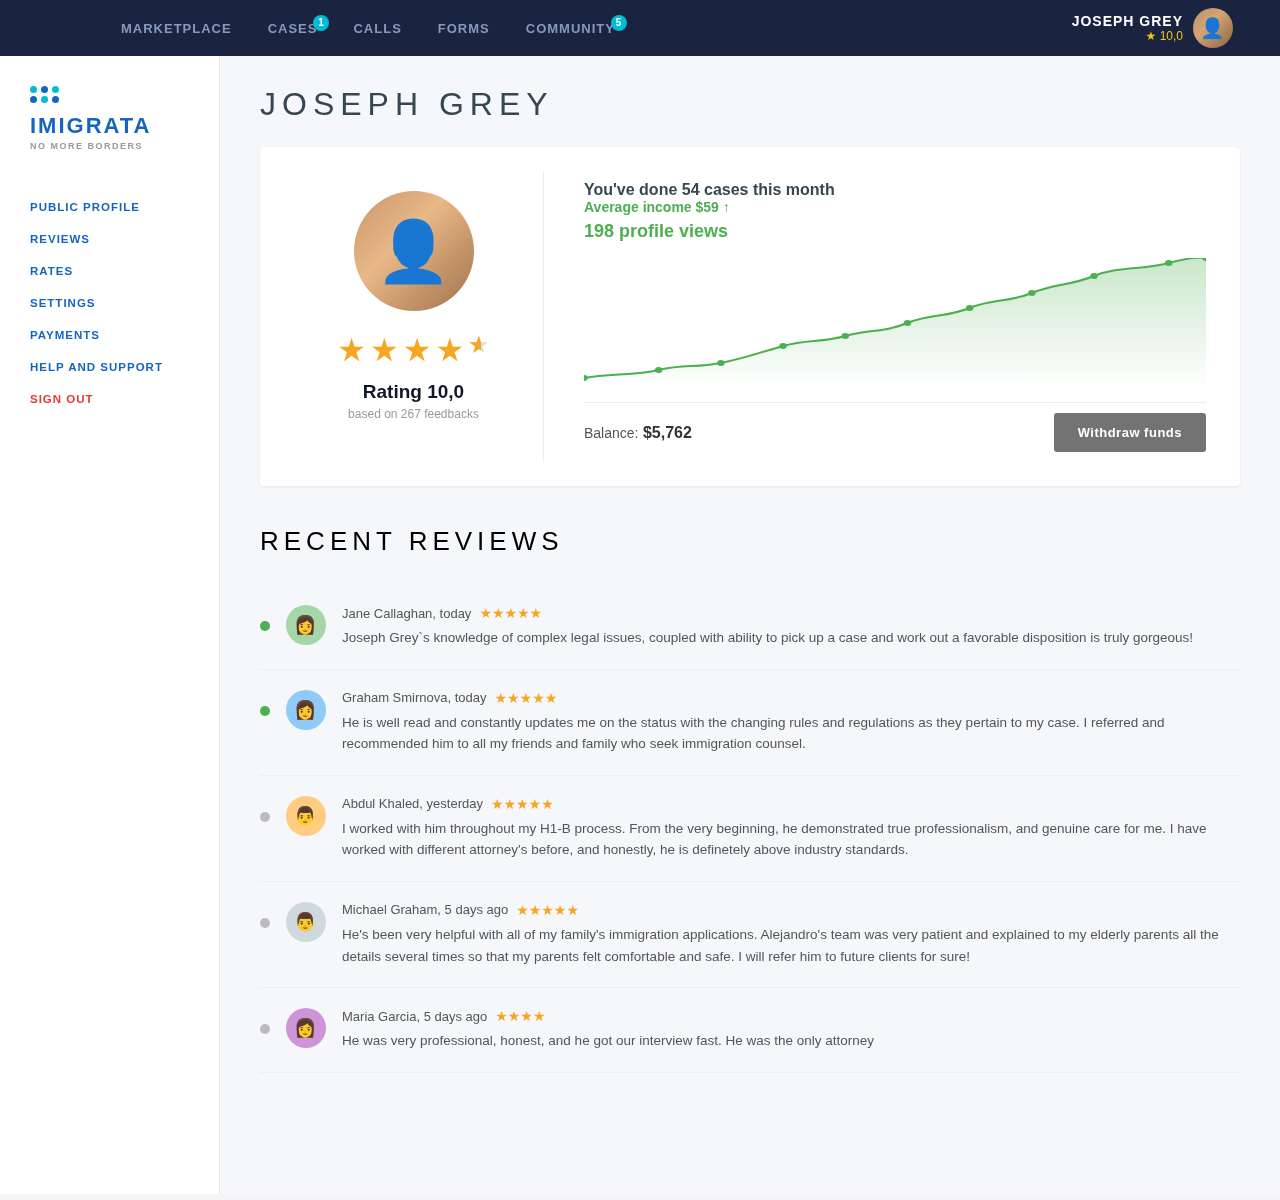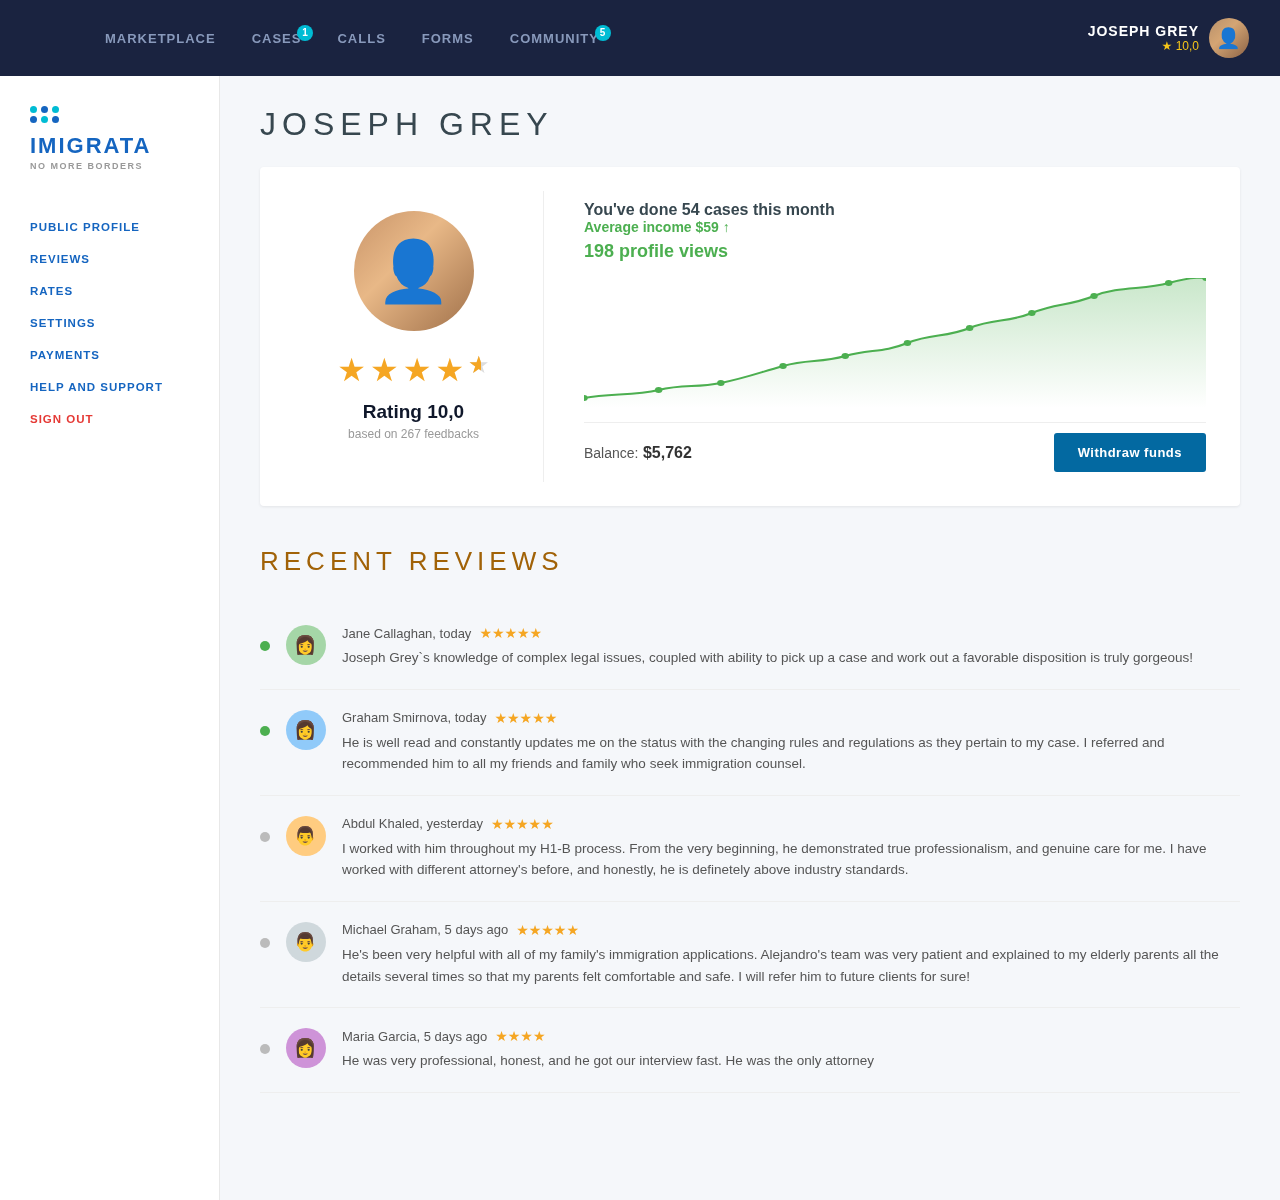--- a/index.html
+++ b/index.html
@@ -2,22 +2,22 @@
 <html><head>
   <meta charset="utf-8">
   <style>
     * { box-sizing: border-box; margin: 0; padding: 0; }
     body { font-family: 'Segoe UI', Arial, sans-serif; background: #f5f5f5; color: #333; }
 
     
     .header {
       background: #1a2340;
       display: flex;
-      padding: 0 31px;
-      height: 76px;
+      padding: 0 47px;
+      height: 56px;
       position: relative;
     }
     .header-nav {
       display: flex;
       align-items: center;
       gap: 8px;
       margin-left: 60px;
       flex: 1;
     }
     .nav-item {
@@ -264,21 +264,21 @@
     .balance-label {
       font-size: 14px;
       color: #555;
     }
     .balance-amount {
       font-size: 16px;
       font-weight: 700;
       color: #333;
     }
     .withdraw-btn {
-      background: #0369a1;
+      background: #737373;
       color: #fff;
       border: none;
       padding: 12px 24px;
       font-size: 13px;
       font-weight: 600;
       letter-spacing: 0.5px;
       border-radius: 3px;
       cursor: pointer;
     }
 
@@ -286,21 +286,21 @@
     .chart-svg {
       width: 100%;
       height: 130px;
     }
 
     
     .section-title {
       font-size: 26px;
       font-weight: 300;
       letter-spacing: 5px;
-      color: #a16207;
+      color: #000000;
       margin-bottom: 28px;
       margin-top: 20px;
     }
     .review-list {
       display: flex;
       flex-direction: column;
       gap: 0;
     }
     .review-item {
       display: flex;

